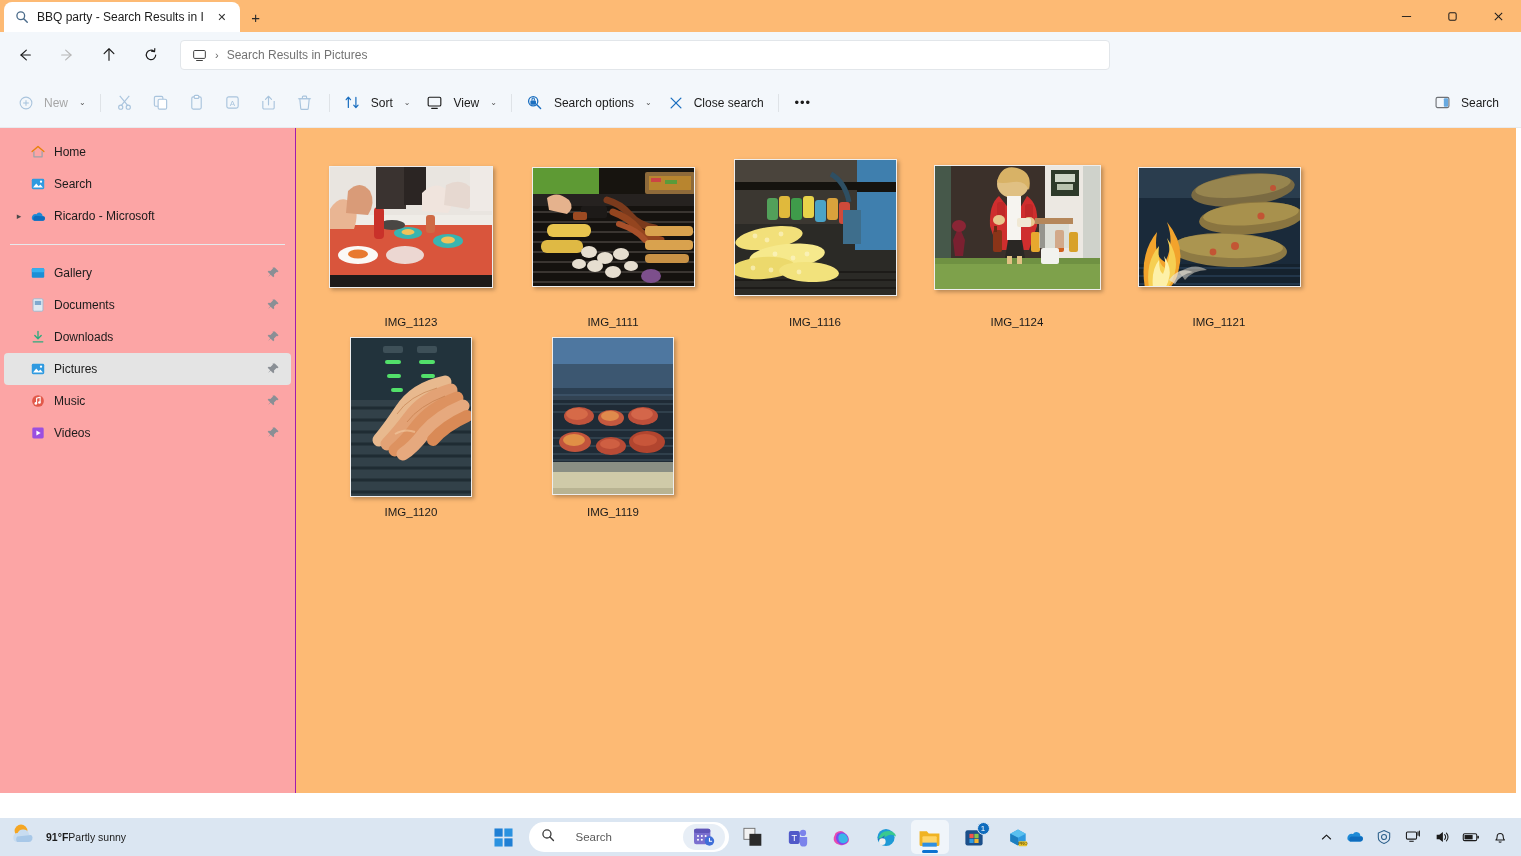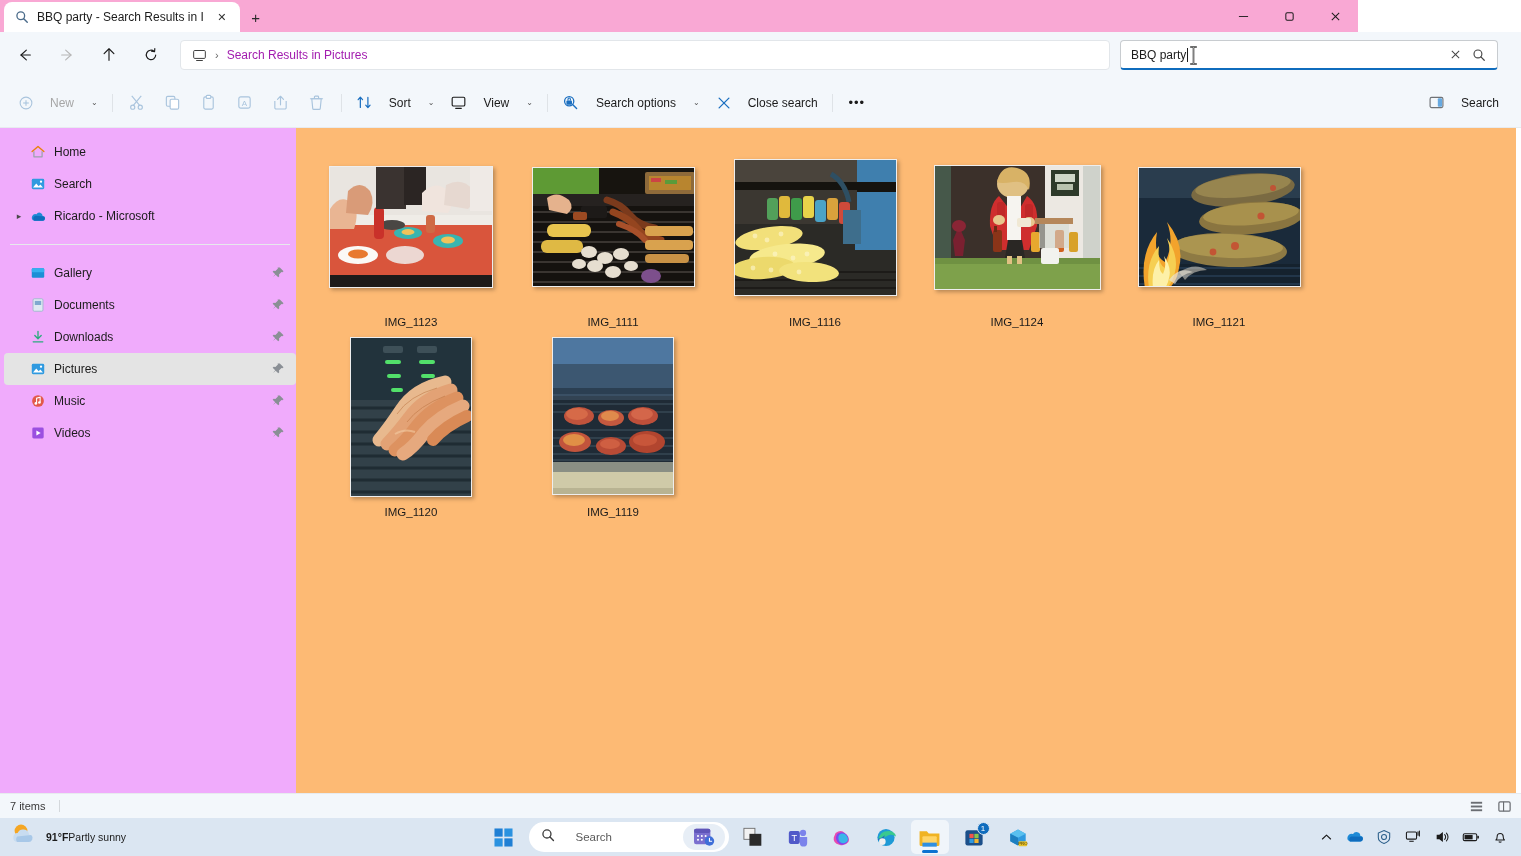--- a/index.html
+++ b/index.html
@@ -6,22 +6,22 @@
   html, body {
     width: 1521px; height: 856px;
     font-family: "Liberation Sans", sans-serif;
     overflow: hidden;
     background: #ffffff;
   }
   #app { position: relative; width: 1521px; height: 856px; }
 
   
   .titlebar {
-    position: absolute; top: 0; left: 0; width: 1358px; height: 32px;
-    background: #f9a8d4;
+    position: absolute; top: 0; left: 0; width: 1521px; height: 32px;
+    background: #fdba74;
     display: flex; align-items: flex-end;
   }
   .tabstrip { display: flex; align-items: flex-end; height: 32px; padding-left: 4px; }
   .tab {
     display: flex; align-items: center; gap: 8px;
     height: 30px; padding: 0 8px 0 10px;
     background: #ffffff;
     border-radius: 8px 8px 0 0;
     min-width: 200px;
     position: relative;
@@ -61,21 +61,21 @@
   .navbtn.disabled { color: #b6b6b6; }
   .navbtn:first-child { margin-left: 8px; }
   .addressbar {
     flex: 1 1 auto; height: 30px; margin: 0 10px 0 8px;
     background: #ffffff; border: 1px solid #e2e6ea; border-radius: 4px;
     display: flex; align-items: center; padding: 0 8px;
     max-width: 930px;
   }
   .ab-icon { width: 20px; display:flex; align-items:center; justify-content:center; color:#444; }
   .ab-sep { color: #666; font-size: 11px; margin: 0 8px 0 6px; }
-  .ab-text { font-size: 12px; color: #a21caf; }
+  .ab-text { font-size: 12px; color: #737373; }
   .searchbox {
     width: 378px; height: 30px; margin-right: 8px;
     background: #ffffff; border: 1px solid #c8ccd0;
     border-bottom: 2px solid #0f6cbd;
     border-radius: 4px;
     display: flex; align-items: center; padding: 0 6px 0 10px;
     position: relative;
   }
   .sb-text { font-size: 12px; color: #1b1b1b; flex: 1 1 auto; position: relative; }
   .caret {
@@ -88,35 +88,35 @@
   }
   .sb-btn { width: 24px; height: 24px; display:flex; align-items:center; justify-content:center; color:#444; }
 
   
   .cmdbar {
     position: absolute; top: 78px; left: 0; width: 1521px; height: 50px;
     background: #f3f7fb; display: flex; align-items: center;
     border-bottom: 1px solid #e7ebef;
   }
   .cmd {
-    display: flex; align-items: center; gap: 16px;
+    display: flex; align-items: center; gap: 10px;
     height: 32px; padding: 0 8px; border-radius: 5px;
     font-size: 12px; color: #1b1b1b; white-space: nowrap;
   }
   .cmd.icononly { width: 36px; padding: 0; justify-content: center; }
   .cmd.dim { color: #a6a6a6; }
   .cmd .chev { font-size: 8px; color: #555; margin-left: 1px; }
   .cmdsep { width: 1px; height: 18px; background: #dfe3e7; margin: 0 6px; }
   .cmd-left { display:flex; align-items:center; padding-left: 10px; }
   .cmd-right { margin-left: auto; display: flex; align-items:center; padding-right: 14px; }
 
   
   .sidebar {
     position: absolute; top: 128px; left: 0; width: 301px; height: 665px;
-    background: #f0abfc; border-right: 1px solid #a21caf;
+    background: #fca5a5; border-right: 6px solid #a21caf;
     padding-top: 8px;
   }
   .navitem {
     display: flex; align-items: center; height: 32px;
     margin: 0 4px; padding-left: 26px; border-radius: 4px;
     position: relative; font-size: 12px; color: #1b1b1b;
   }
   .navitem.selected { background: #e4e4e4; }
   .navitem .expander {
     position: absolute; left: 8px; width: 14px; text-align: center;
@@ -284,41 +284,20 @@
       <span class="ab-icon">
         <svg width="15" height="15" viewBox="0 0 18 18">
             <rect x="2" y="3" width="14" height="9.5" rx="1.3" fill="none" stroke="#3f3f3f" stroke-width="1.2"></rect>
             <line x1="5.5" y1="15" x2="12.5" y2="15" stroke="#3f3f3f" stroke-width="1.2" stroke-linecap="round"></line>
           </svg>
       </span>
       <span class="ab-sep">›</span>
       <span class="ab-text">Search Results in Pictures</span>
     </div>
 
-    <div class="searchbox">
-      <span class="sb-text"><span>BBQ party</span><span class="caret"></span></span>
-      <span class="ibeam">
-        <svg width="9" height="19" viewBox="0 0 9 19">
-            <path d="M1.2 1 h6.6 M4.5 1 v17 M1.2 18 h6.6" stroke="#000" stroke-width="1.5" fill="none"></path>
-            <path d="M1.2 1 h6.6 M4.5 1 v17 M1.2 18 h6.6" stroke="#fff" stroke-width="0.5" fill="none"></path>
-          </svg>
-      </span>
-      <span class="sb-btn">
-        <svg width="11" height="11" viewBox="0 0 12 12">
-            <line x1="2" y1="2" x2="10" y2="10" stroke="#444" stroke-width="1.1"></line>
-            <line x1="10" y1="2" x2="2" y2="10" stroke="#444" stroke-width="1.1"></line>
-          </svg>
-      </span>
-      <span class="sb-btn">
-        <svg width="14" height="14" viewBox="0 0 16 16">
-            <circle cx="6.8" cy="6.8" r="4.5" fill="none" stroke="#444" stroke-width="1.3"></circle>
-            <line x1="10.2" y1="10.2" x2="14" y2="14" stroke="#444" stroke-width="1.4" stroke-linecap="round"></line>
-          </svg>
-      </span>
-    </div>
   </div>
 
   <div class="cmdbar">
     <div class="cmd-left">
       <div class="cmd dim">
         <svg width="16" height="16" viewBox="0 0 18 18">
             <circle cx="9" cy="9" r="6.6" fill="none" stroke="#a9c4dd" stroke-width="1.2"></circle>
             <line x1="9" y1="5.8" x2="9" y2="12.2" stroke="#a9c4dd" stroke-width="1.2"></line>
             <line x1="5.8" y1="9" x2="12.2" y2="9" stroke="#a9c4dd" stroke-width="1.2"></line>
           </svg>
@@ -840,39 +819,20 @@
               <rect x="0" y="56" width="122" height="6" fill="#56708a" opacity="0.35"></rect>
             </svg>
           </div>
         </div>
         <div class="caption">IMG_1119</div>
       </div>
 
     </div>
   </div>
 
-  <div class="statusbar">
-    <span class="items">7 items</span>
-    <span class="ssep"></span>
-    <span class="vtoggles">
-      <span class="vtog">
-        <svg width="15" height="15" viewBox="0 0 16 16">
-            <rect x="2" y="3" width="12" height="2" fill="#6a6d72"></rect>
-            <rect x="2" y="7" width="12" height="2" fill="#6a6d72"></rect>
-            <rect x="2" y="11" width="12" height="2" fill="#6a6d72"></rect>
-          </svg>
-      </span>
-      <span class="vtog">
-        <svg width="15" height="15" viewBox="0 0 16 16">
-            <rect x="2" y="3" width="12" height="10" rx="1.4" fill="none" stroke="#6a6d72" stroke-width="1.3"></rect>
-            <line x1="7" y1="3" x2="7" y2="13" stroke="#6a6d72" stroke-width="1.2"></line>
-          </svg>
-      </span>
-    </span>
-  </div>
 
   <div class="taskbar">
 
     <div class="weather">
       <span>
         <svg width="28" height="26" viewBox="0 0 28 26">
           <circle cx="11" cy="9" r="6.4" fill="#f5a623"></circle>
           <path d="M7 20 a4.6 4.6 0 0 1 0.6 -9.1 a6.2 6.2 0 0 1 11.6 1.6 a4 4 0 0 1 -0.6 7.5 z" fill="#c8dcf0"></path>
           <path d="M7 20 h11.6 a4 4 0 0 0 2.6 -7 l-14 1.6 a4.6 4.6 0 0 0 -0.2 5.4 z" fill="#a8c8e8"></path>
         </svg>

